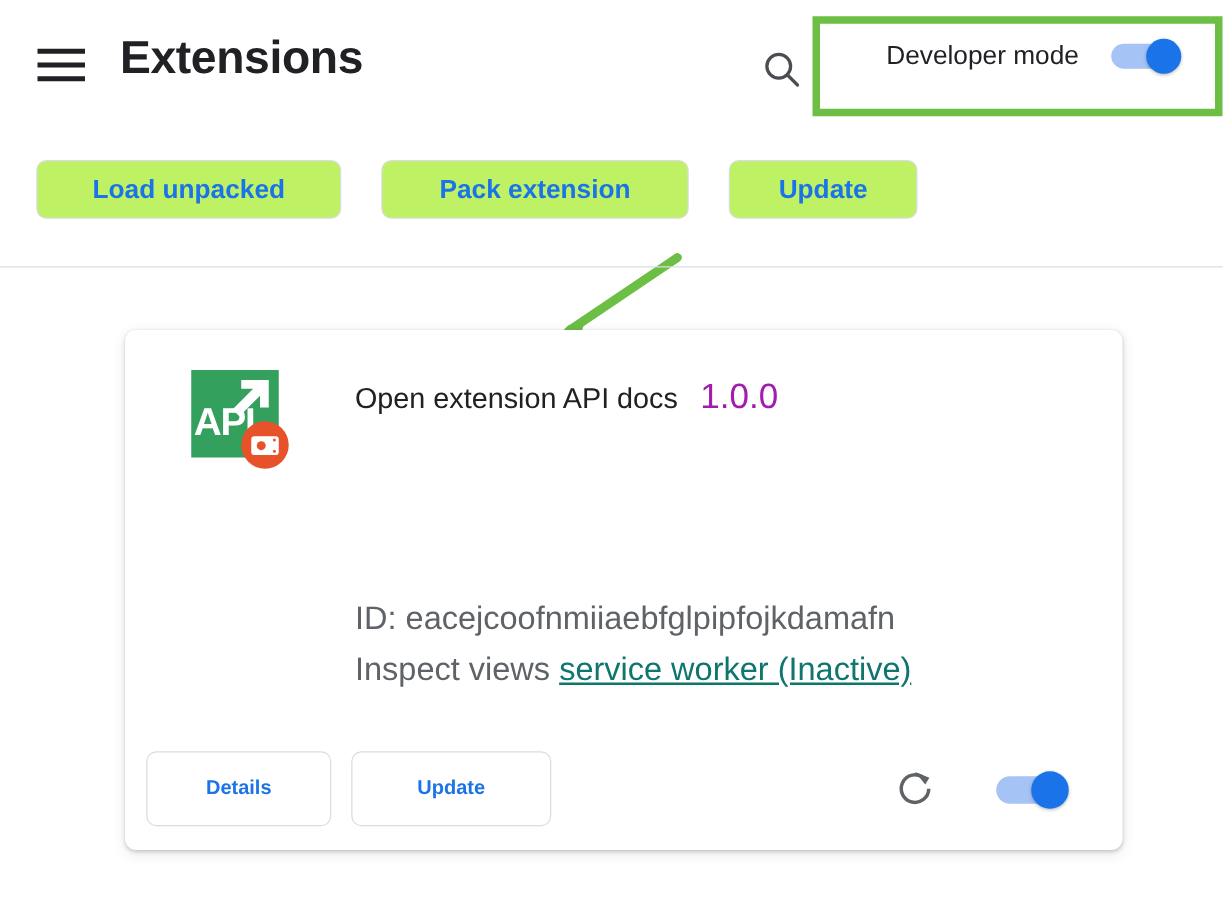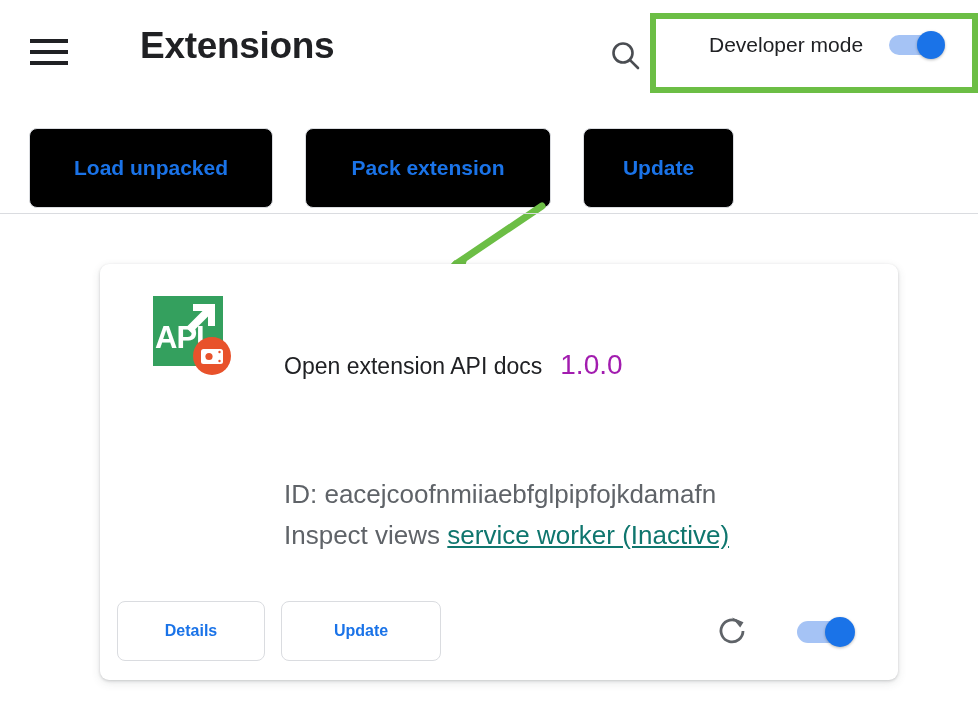--- a/index.html
+++ b/index.html
@@ -44,21 +44,20 @@
   .page-title {
     position: absolute;
     left: 96px;
     top: 26px;
     font-size: 37px;
     font-weight: bold;
     letter-spacing: -0.3px;
     color: #202124;
     line-height: 1.1;
     white-space: nowrap;
-    margin-left: 44px;
   }
   .search-icon {
     position: absolute;
     left: 606px;
     top: 36px;
     width: 40px;
     height: 40px;
     cursor: pointer;
   }
 
@@ -114,24 +113,24 @@
   .toolbar {
     position: absolute;
     left: 0;
     top: 128px;
     width: 978px;
     height: 66px;
   }
   .tb-btn {
     position: absolute;
     top: 0;
-    height: 80px;
+    height: 47px;
     border: 1px solid #dadce0;
     border-radius: 8px;
-    background: #000000;
+    background: #bef264;
     color: #1a73e8;
     font-family: "Liberation Sans", sans-serif;
     font-size: 21px;
     font-weight: bold;
     cursor: pointer;
     display: flex;
     align-items: center;
     justify-content: center;
     white-space: nowrap;
     padding: 0 22px;
@@ -201,21 +200,20 @@
     width: 40px;
     height: 40px;
   }
   .ext-title-row {
     position: absolute;
     left: 184px;
     top: 37px;
     display: flex;
     align-items: baseline;
     gap: 18px;
-    margin-top: 48px;
   }
   .ext-name {
     font-size: 23px;
     color: #202124;
     white-space: nowrap;
   }
   .ext-version {
     font-size: 28px;
     color: #a21caf;
     white-space: nowrap;

